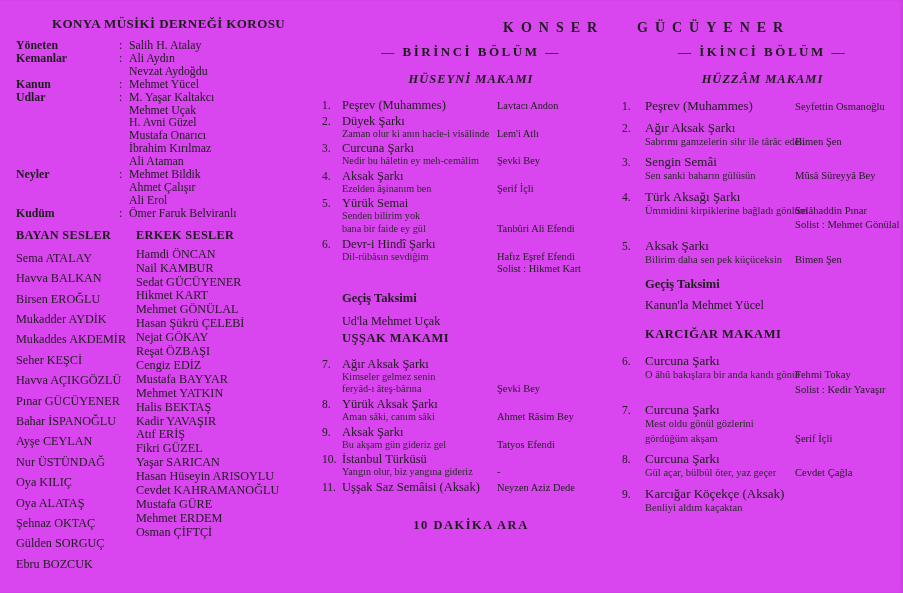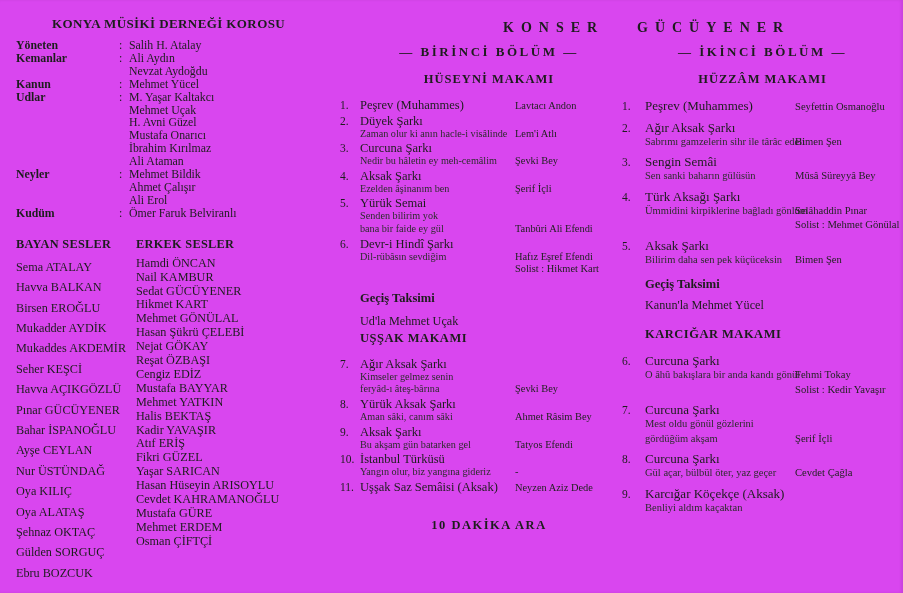--- a/index.html
+++ b/index.html
@@ -15,39 +15,39 @@
   .choir { position:absolute; left:16px; top:16px; width:318px; }
   .choir-title { width:305px; text-align:center; font-weight:bold; font-size:13px; letter-spacing:.4px; white-space:nowrap; }
   .roles { margin-top:7px; font-size:11.8px; line-height:12.9px; }
   .role-row { display:flex; }
   .role-label { width:103px; font-weight:bold; flex:0 0 103px; }
   .role-names { flex:1; }
   .role-name { padding-left:10px; }
   .role-name:first-child { padding-left:0; }
   .role-name:first-child::before { content:":"; display:inline-block; width:10px; }
 
-  .voices { display:flex; margin-top:17px; }
+  .voices { display:flex; margin-top:8px; }
   .voices-col.female { width:120px; flex:0 0 120px; }
   .voices-col.male { flex:1; }
   .voices-header { font-weight:bold; font-size:12.3px; margin-bottom:5px; letter-spacing:.3px; white-space:nowrap; }
   .female .voice-name { font-size:12.2px; line-height:20.4px; white-space:nowrap; }
   .male .voice-name { font-size:12.2px; line-height:13.9px; white-space:nowrap; }
 
   
   .hdr-word { position:absolute; top:20px; font-weight:bold; font-size:14px; letter-spacing:7px; white-space:nowrap; }
   .hdr-konser { left:503px; }
   .hdr-programi { left:637px; }
 
   
   .prog-col { position:absolute; top:44px; }
-  .col-mid { left:340px; width:298px; }
+  .col-mid { left:322px; width:298px; }
   .col-right { left:622px; width:281px; }
 
   .bolum { text-align:center; font-weight:bold; font-size:13px; letter-spacing:2.5px; white-space:nowrap; }
-  .makam-center { text-align:center; font-weight:bold; font-size:12.5px; letter-spacing:1px; margin-top:12px; }
+  .makam-center { text-align:center; font-weight:bold; font-size:12.5px; letter-spacing:1px; margin-top:12px;font-style:italic; }
   .makam-left { font-weight:bold; font-size:12.5px; letter-spacing:.5px; margin-top:2px; padding-left:20px; }
   .col-right .makam-left { margin-top:14px; margin-bottom:8px; padding-left:23px; }
 
   .items { margin-top:11px; }
   .prow { display:grid; align-items:baseline; }
   .col-mid .prow { grid-template-columns:20px 155px 1fr; }
   .col-right .prow { grid-template-columns:23px 150px 1fr; }
   .num { font-size:11.5px; }
   .ptitle { font-size:12.5px; line-height:14px; white-space:nowrap; }
   .col-right .ptitle { font-size:13px; line-height:15px; }
@@ -289,21 +289,21 @@
             </div>
           </div>
           <div class="prog-item">
             <div class="prow">
               <span class="num">9.</span>
               <span class="ptitle">Aksak Şarkı</span>
               <span class="pcomposer"></span>
             </div>
             <div class="prow">
               <span class="num"></span>
-              <span class="plead">Bu akşam gün batarken gel</span>
+              <span class="plead">Bu akşam gün gideriz gel</span>
               <span class="pcomposer">Tatyos Efendi</span>
             </div>
           </div>
           <div class="prog-item">
             <div class="prow">
               <span class="num">10.</span>
               <span class="ptitle">İstanbul Türküsü</span>
               <span class="pcomposer"></span>
             </div>
             <div class="prow">

